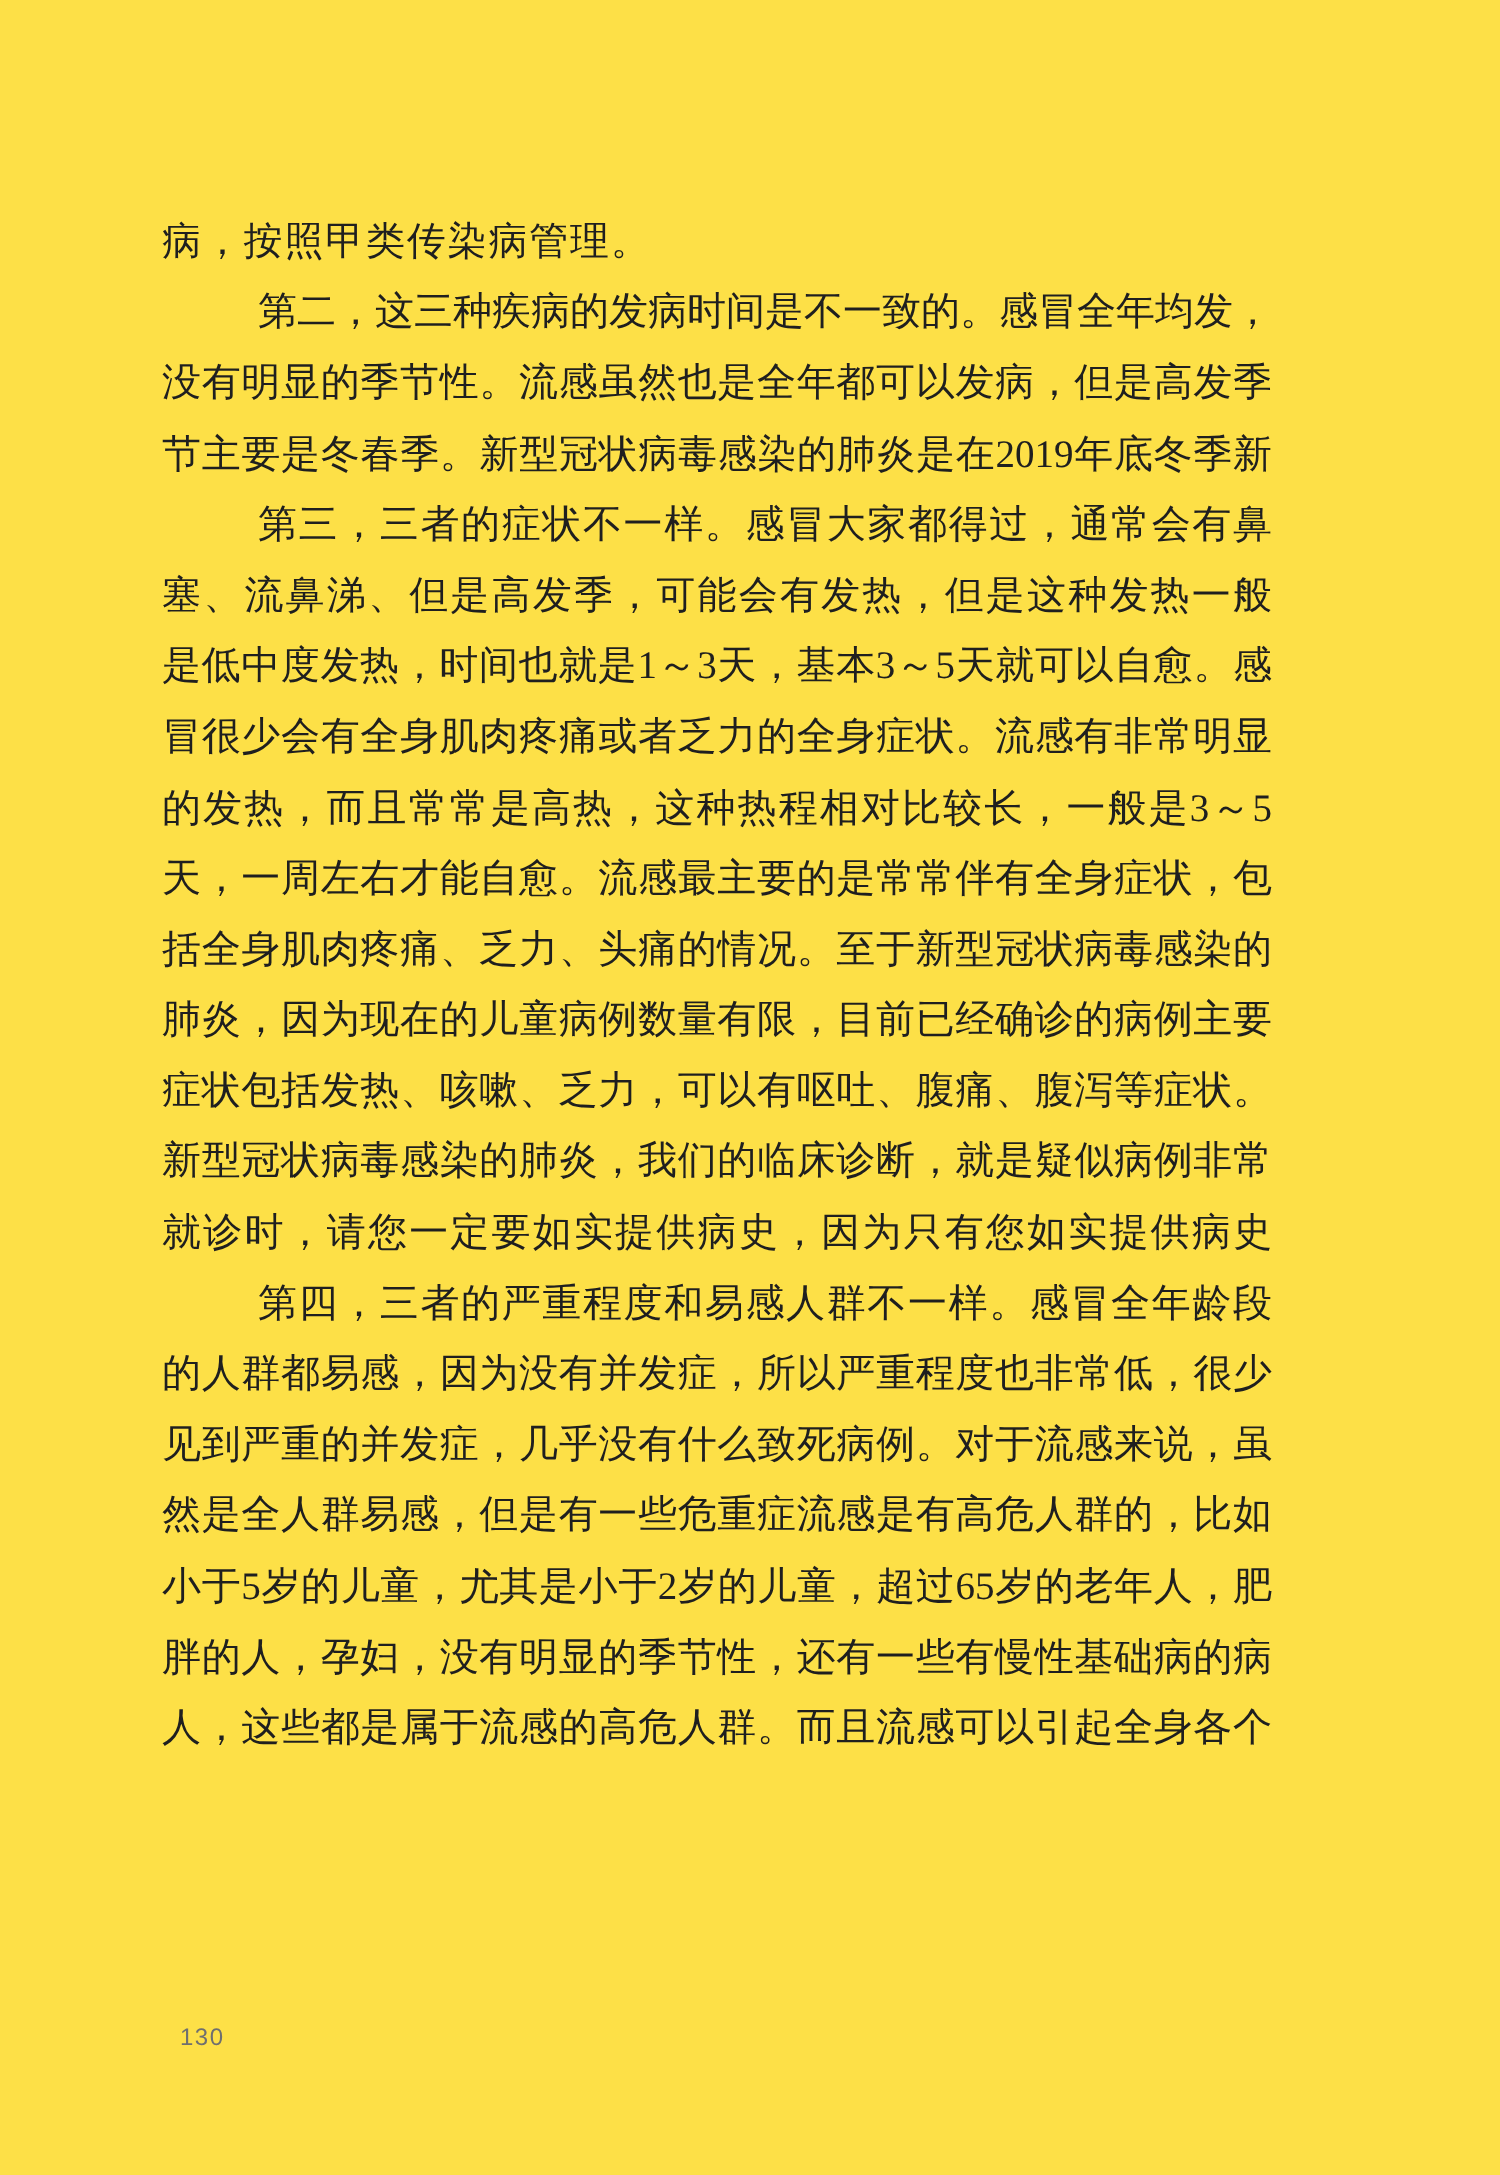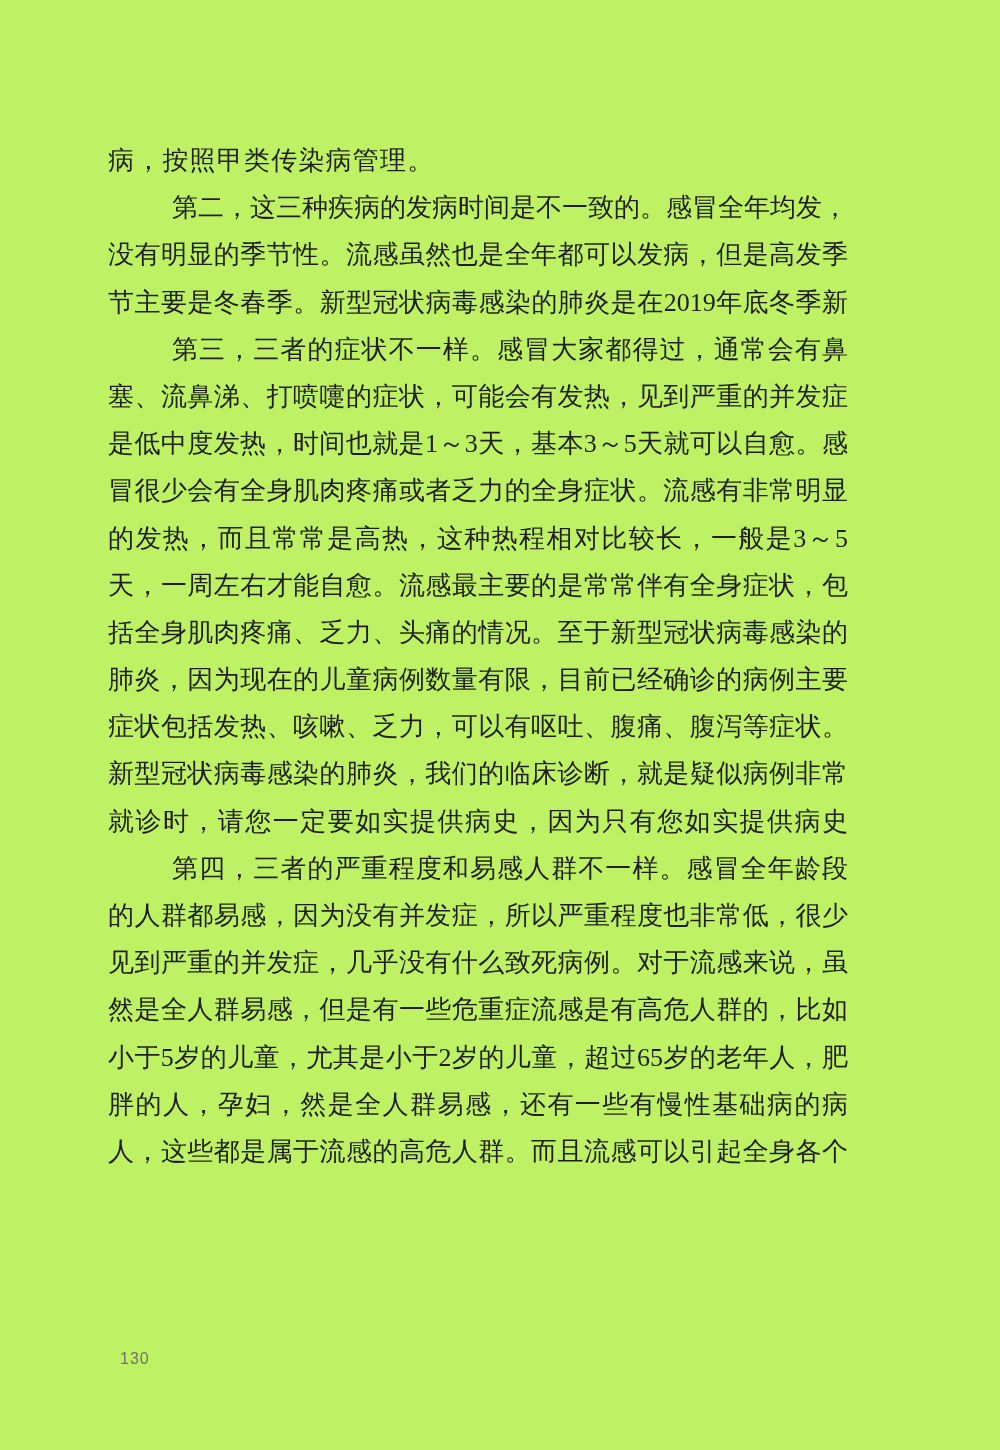--- a/index.html
+++ b/index.html
@@ -10,21 +10,21 @@
     width: 1000px;
     height: 1450px;
     background: #ffffff;
     position: relative;
     font-family: "Liberation Serif", "DejaVu Serif", serif;
     overflow: hidden;
   }
   .page {
     position: absolute;
     inset: 0;
-    background: #bef264;
+    background: #fde047;
   }
   .text-block {
     position: absolute;
     left: 108px;
     top: 137px;
     width: 740px;
     color: #1f1f1f;
     font-size: 26px;
   }
   .line {
@@ -54,32 +54,32 @@
 </head>
 <body style="background: rgb(255, 255, 255);">
 
 <div class="page">
   <div class="text-block" style="color: rgb(31, 31, 31);">
       <div class="line nofill">病，按照甲类传染病管理。</div>
       <div class="line indent">第二，这三种疾病的发病时间是不一致的。感冒全年均发，</div>
       <div class="line">没有明显的季节性。流感虽然也是全年都可以发病，但是高发季</div>
       <div class="line">节主要是冬春季。新型冠状病毒感染的肺炎是在2019年底冬季新</div>
       <div class="line indent">第三，三者的症状不一样。感冒大家都得过，通常会有鼻</div>
-      <div class="line">塞、流鼻涕、打喷嚏的症状，可能会有发热，见到严重的并发症</div>
+      <div class="line">塞、流鼻涕、但是高发季，可能会有发热，但是这种发热一般</div>
       <div class="line">是低中度发热，时间也就是1～3天，基本3～5天就可以自愈。感</div>
       <div class="line">冒很少会有全身肌肉疼痛或者乏力的全身症状。流感有非常明显</div>
       <div class="line">的发热，而且常常是高热，这种热程相对比较长，一般是3～5</div>
       <div class="line">天，一周左右才能自愈。流感最主要的是常常伴有全身症状，包</div>
       <div class="line">括全身肌肉疼痛、乏力、头痛的情况。至于新型冠状病毒感染的</div>
       <div class="line">肺炎，因为现在的儿童病例数量有限，目前已经确诊的病例主要</div>
       <div class="line">症状包括发热、咳嗽、乏力，可以有呕吐、腹痛、腹泻等症状。</div>
       <div class="line">新型冠状病毒感染的肺炎，我们的临床诊断，就是疑似病例非常</div>
       <div class="line">就诊时，请您一定要如实提供病史，因为只有您如实提供病史</div>
       <div class="line indent">第四，三者的严重程度和易感人群不一样。感冒全年龄段</div>
       <div class="line">的人群都易感，因为没有并发症，所以严重程度也非常低，很少</div>
       <div class="line">见到严重的并发症，几乎没有什么致死病例。对于流感来说，虽</div>
       <div class="line">然是全人群易感，但是有一些危重症流感是有高危人群的，比如</div>
       <div class="line">小于5岁的儿童，尤其是小于2岁的儿童，超过65岁的老年人，肥</div>
-      <div class="line">胖的人，孕妇，然是全人群易感，还有一些有慢性基础病的病</div>
+      <div class="line">胖的人，孕妇，没有明显的季节性，还有一些有慢性基础病的病</div>
       <div class="line">人，这些都是属于流感的高危人群。而且流感可以引起全身各个</div>
     </div>
   <div class="page-number" style="color: rgb(111, 111, 111);">130</div>
 </div>
 
 </body></html>

